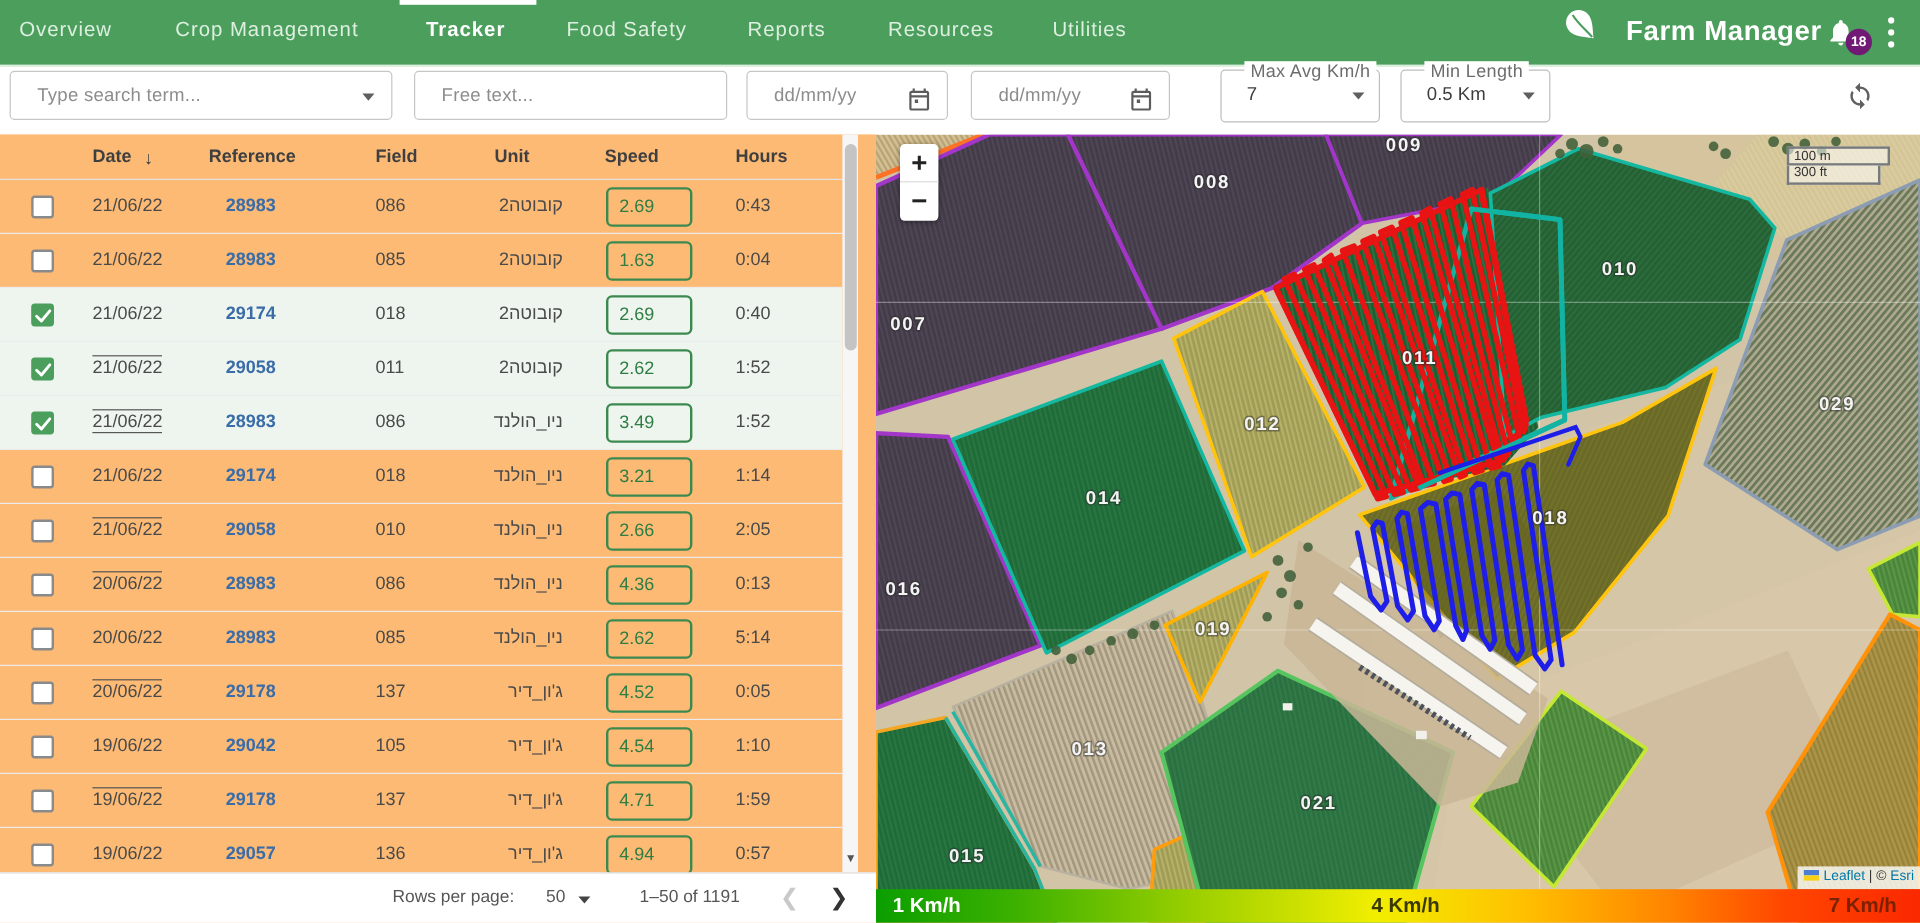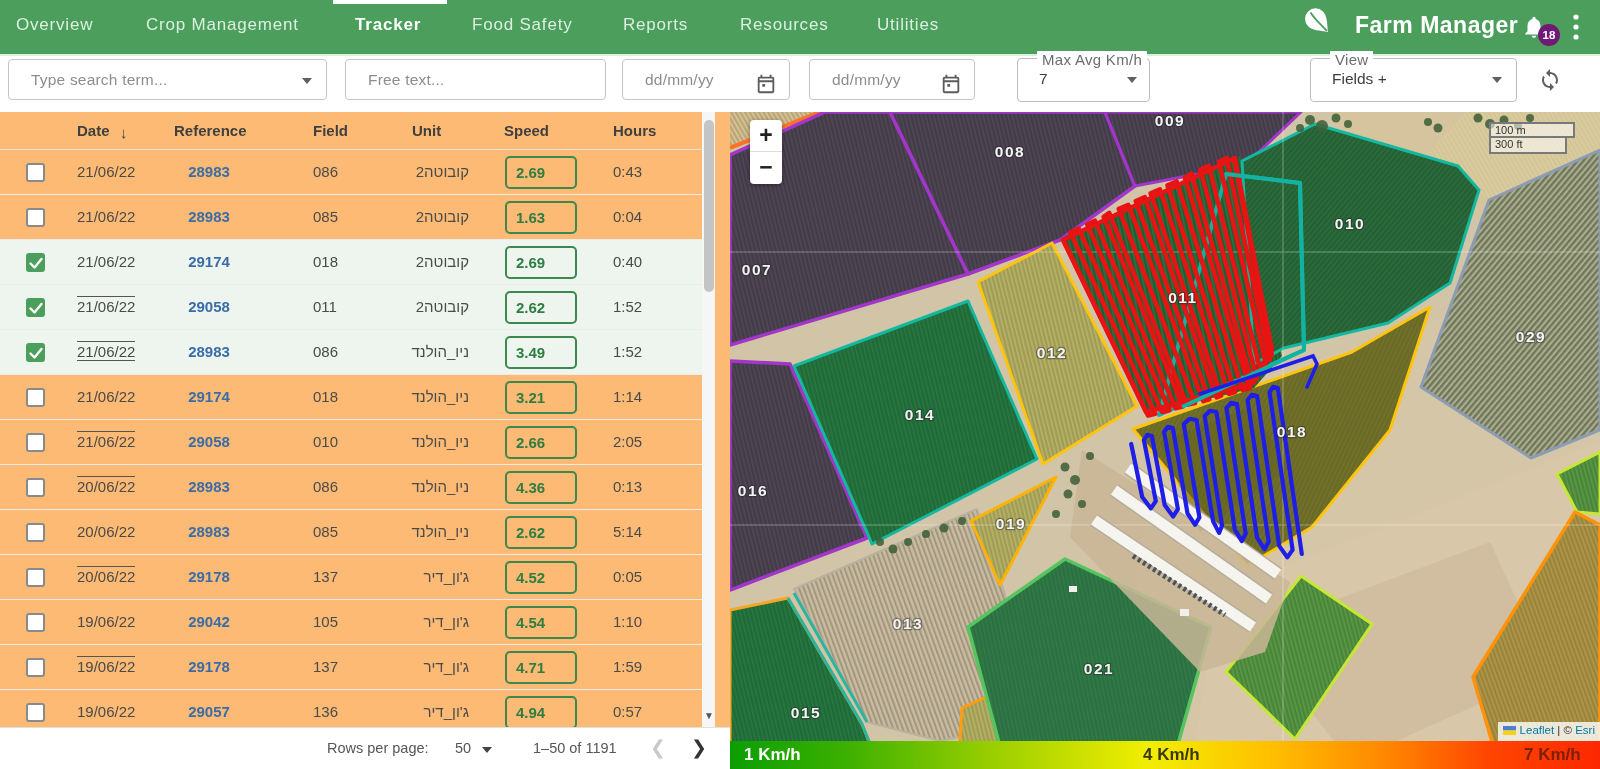--- a/index.html
+++ b/index.html
@@ -30,21 +30,21 @@
 .tr.checked { background:#eef5ee; }
 .tr > span { position:absolute; top:13px; }
 .cb { position:absolute; left:26px; top:12.5px; width:19px; height:19px; border:2px solid #8a8a8a; border-radius:3px; background:#fff; }
 .cb.on { border-color:#4b9e5c; background:#4b9e5c; }
 .cb.on svg { position:absolute; left:-2px; top:-2px; }
 .c-date { left:77px; }
 .c-ref  { left:168px; width:82px; text-align:center; color:#3a6ca8; font-weight:bold; }
 .c-fld  { left:313px; }
 .c-unit { left:400px; width:69px; text-align:right; direction:rtl; }
 .c-spd  { left:505px; top:6px !important; }
-.c-spd .box { display:inline-block; width:72px; height:33px; border:2px solid #3c8950; border-radius:5px; color:#2e7d43; font-weight:bold; line-height:29px; padding-left:9px; }
+.c-spd .box { display:inline-block; width:72px; height:33px; border:2px solid #3c8950; border-radius:5px; color:#2e7d43; font-weight:normal; line-height:29px; padding-left:9px; }
 .c-hrs  { left:613px;text-align:center; }
 .foot { position:absolute; left:0; top:615px; width:730px; height:42px; border-top:1px solid #e0e0e0; background:#fff; font-size:14.5px; color:#565656; }
 
 .sbar { position:absolute; left:702px; top:0; width:13px; height:615px; background:#f6f6f6; }
 .sthumb { position:absolute; left:1.5px; top:8px; width:10px; height:172px; background:#c4c4c4; border-radius:5px; }
 .sarr { position:absolute; left:2px; top:598px; color:#555; font-size:10px; }
 
 .map { position:absolute; left:730px; top:112px; width:870px; height:657px; overflow:hidden; }
 .legend { position:absolute; left:0; top:629px; width:870px; height:28px;
   background:linear-gradient(90deg,#0b9e00 0%,#3bb000 13%,#9ed000 31%,#f2ee00 48%,#ffc000 62%,#ff8400 76%,#ff4600 87%,#fb2800 100%);
@@ -98,24 +98,24 @@
         </svg></span></span>
   <span class="inp" style="left:809px; width:166px;">dd/mm/yy
     <span class="cal" style="right:12px"><svg width="22" height="22" viewBox="0 0 24 24">
           <path fill="#5c5c5c" d="M19 4h-1V2h-2v2H8V2H6v2H5c-1.1 0-2 .9-2 2v14c0 1.1.9 2 2 2h14c1.1 0 2-.9 2-2V6c0-1.1-.9-2-2-2zm0 16H5V10h14v10zM5 8V6h14v2H5zm3 4h3v3H8v-3z"></path>
         </svg></span></span>
   <span class="fs" style="left:1017px; width:133px;">
       <span class="lg">Max Avg Km/h</span>
       <span class="val">7</span>
       <span class="arr" style="right:12px"></span>
     </span>
-  <span class="fs" style="left:1310px; width:207px;">
-      <span class="lg">View</span>
-      <span class="val">Fields +</span>
-      <span class="arr" style="right:14px"></span>
+  <span class="fs" style="left:1167px; width:125px;">
+      <span class="lg">Min Length</span>
+      <span class="val">0.5 Km</span>
+      <span class="arr" style="right:12px"></span>
     </span>
   <span style="position:absolute; left:1538px; top:12px;"><svg width="24" height="24" viewBox="0 0 24 24">
         <path fill="#5f5f5f" d="M12 4V1L8 5l4 4V6c3.3 0 6 2.7 6 6 0 1-.3 2-.7 2.8l1.5 1.5C19.5 15 20 13.6 20 12c0-4.4-3.6-8-8-8zm0 14c-3.3 0-6-2.7-6-6 0-1 .3-2 .7-2.8L5.2 7.7C4.5 9 4 10.4 4 12c0 4.4 3.6 8 8 8v3l4-4-4-4v3z"></path>
       </svg></span>
 </div>
 
 <div class="tablewrap">
   <div class="thead">
     <span style="left:77px">Date</span>
       <span style="left:120px; top:12px; font-weight:normal; font-size:15px;">↓</span>

